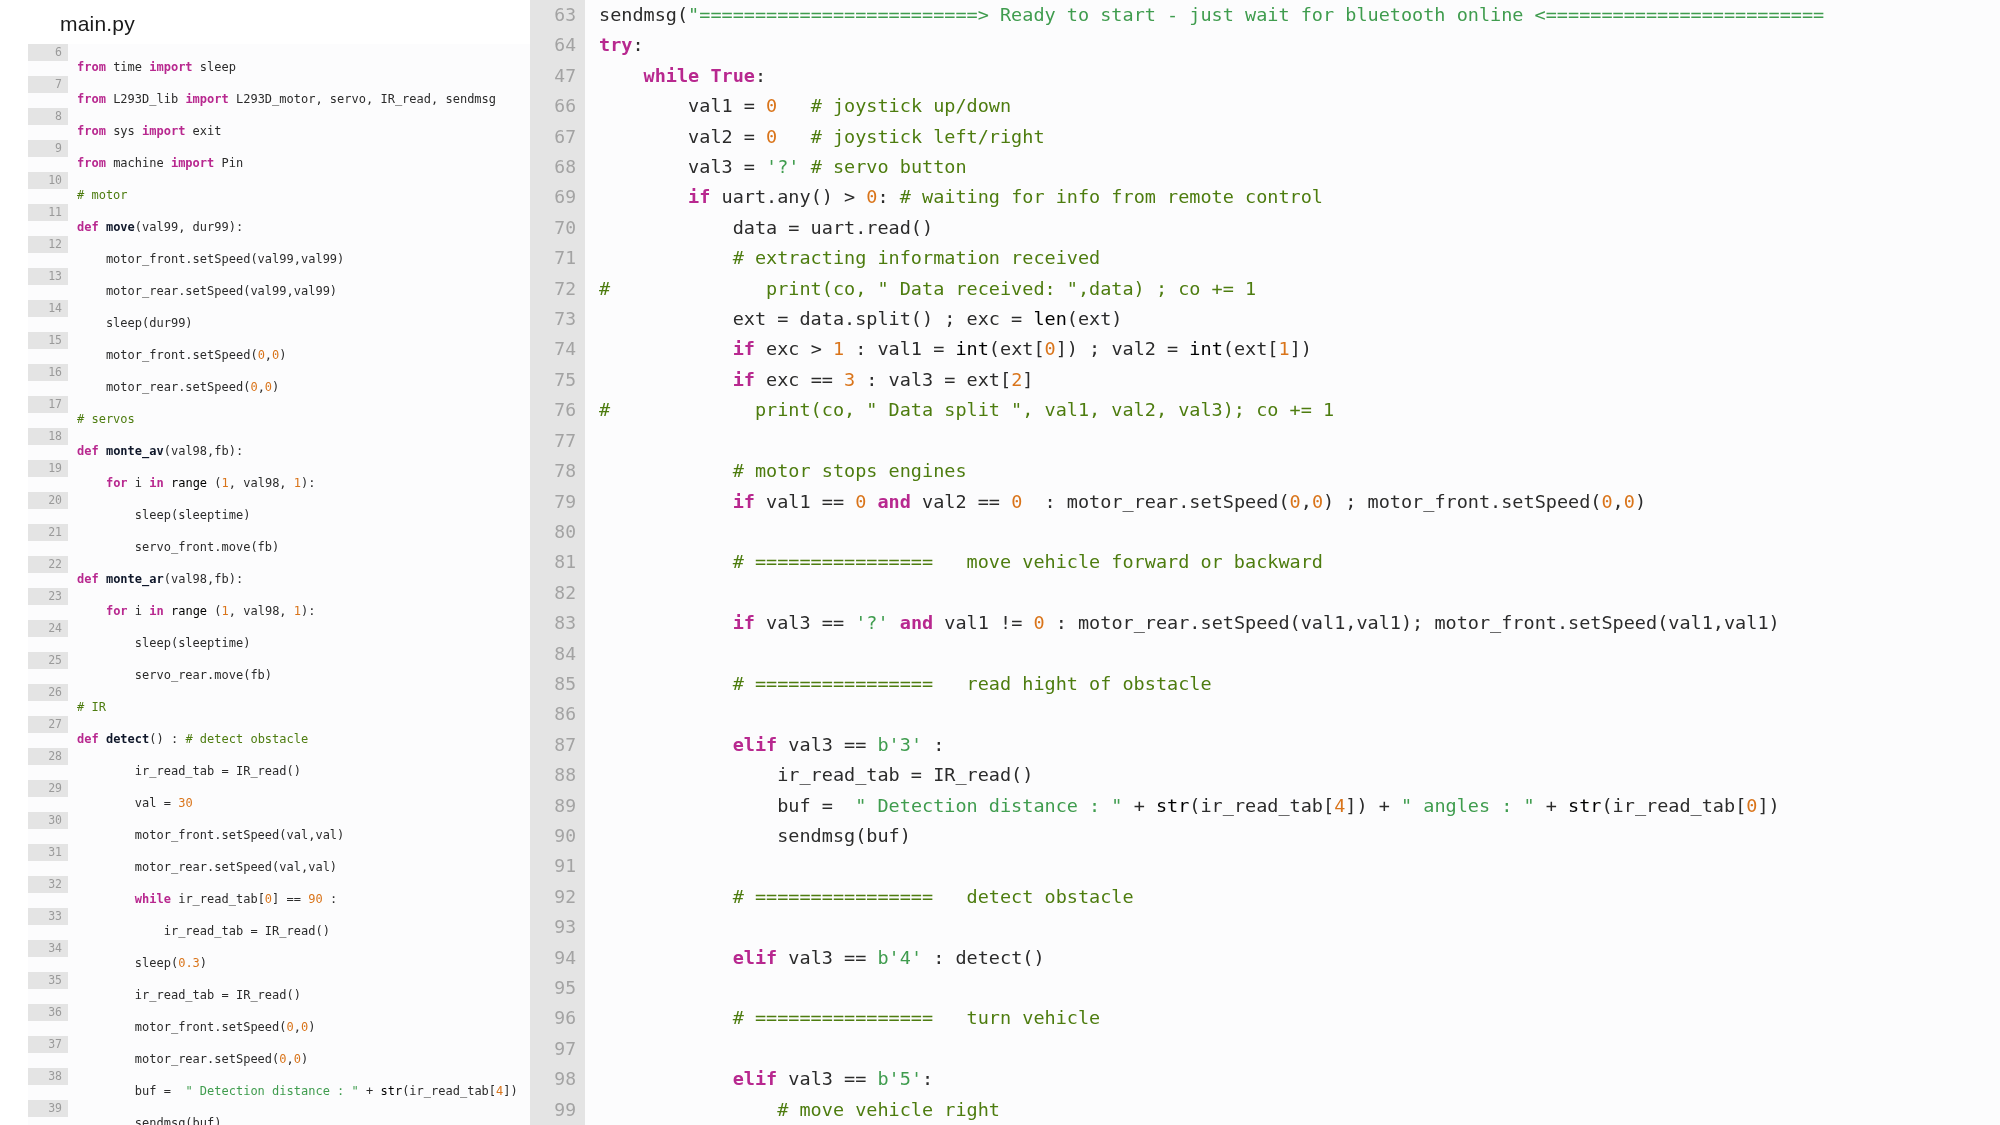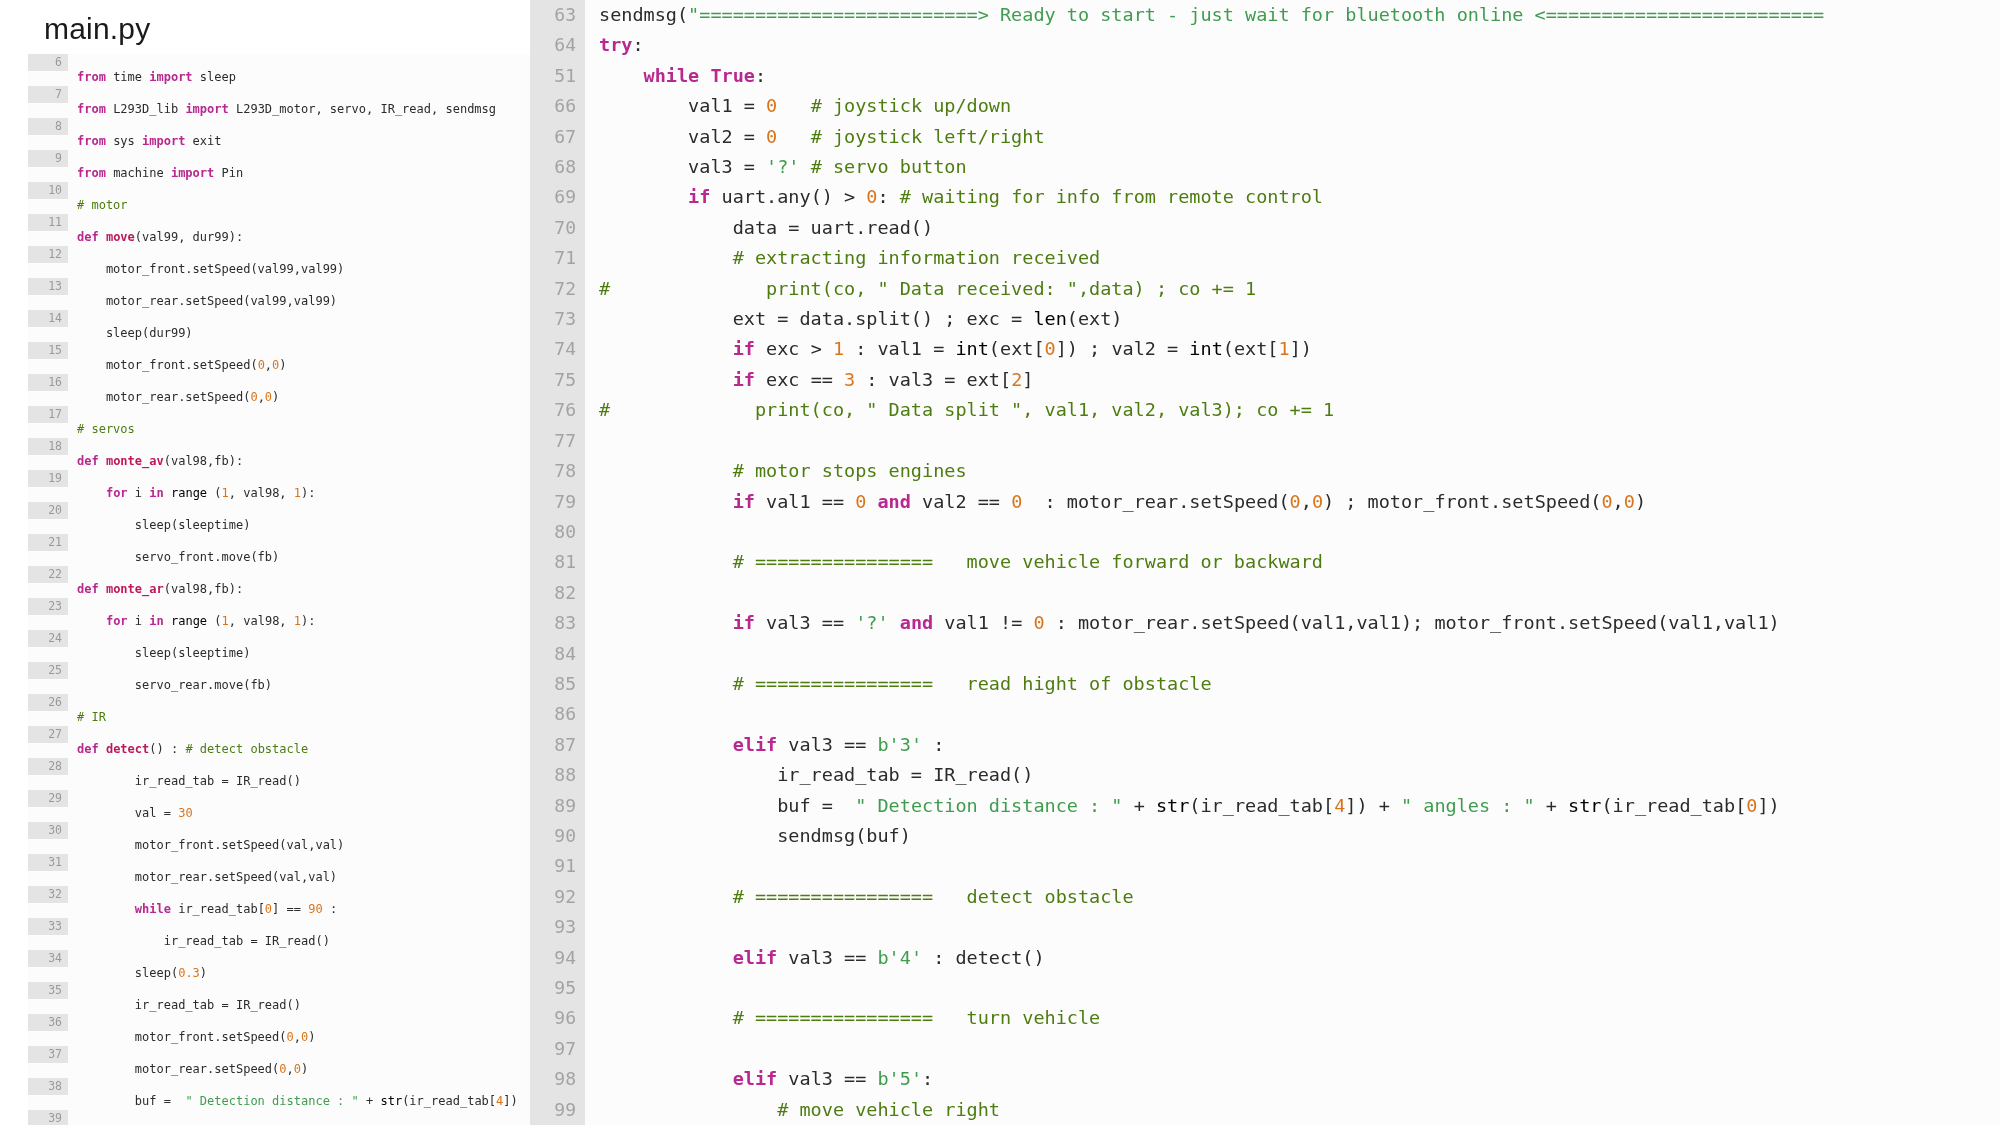--- a/index.html
+++ b/index.html
@@ -20,24 +20,24 @@
 
   
   #left-pane {
     position: absolute;
     left: 28px;
     top: 12px;
     width: 540px;
   }
   #left-title {
     font-family: "Liberation Sans", sans-serif;
-    font-size: 30px;
+    font-size: 21px;
     color: #1a1a1a;
     letter-spacing: 0.2px;
-    margin: 0 0 8px 16px;
+    margin: 0 0 8px 32px;
     white-space: nowrap;
   }
   .code-block {
     position: relative;
     background: #fcfcfd;
   }
   .code-line {
     display: flex;
     align-items: flex-start;
     white-space: pre;
@@ -88,21 +88,21 @@
     flex: 1 1 auto;
     padding-left: 14px;
     font-size: 18.5px;
     line-height: 30.4px;
     color: #2b2b2b;
     white-space: pre;
   }
 
   
   .kw   { color: #b8288f; font-weight: bold; }
-  .fn   { color: #be185d; font-weight: bold; }   
+  .fn   { color: #0f172a; font-weight: bold; }   
   .num  { color: #d9741a; }                      
   .str  { color: #3f9c4e; }                      
   .cm   { color: #4d7c0f; }                      
   .bi   { color: #000000; }                      
   .pl   { color: #2b2b2b; }
 </style>
 </head>
 <body>
 
 <div class="page">
@@ -144,21 +144,21 @@
         <div class="code-line"><div class="gutter">37</div><div class="src"><span class="pl">        motor_rear.setSpeed(</span><span class="num">0</span><span class="pl">,</span><span class="num">0</span><span class="pl">)</span></div></div>
         <div class="code-line"><div class="gutter">38</div><div class="src"><span class="pl">        buf =  </span><span class="str">" Detection distance : "</span><span class="pl"> + </span><span class="bi">str</span><span class="pl">(ir_read_tab[</span><span class="num">4</span><span class="pl">])</span></div></div>
         <div class="code-line"><div class="gutter">39</div><div class="src"><span class="pl">        sendmsg(buf)</span></div></div>
       </div>
   </div>
 
   <div id="right-pane">
     <div id="right-code" class="code-block">
         <div class="code-line"><div class="gutter">63</div><div class="src"><span class="pl">sendmsg(</span><span class="str">"=========================&gt; Ready to start - just wait for bluetooth online &lt;=========================</span></div></div>
         <div class="code-line"><div class="gutter">64</div><div class="src"><span class="kw">try</span><span class="pl">:</span></div></div>
-        <div class="code-line"><div class="gutter">51</div><div class="src"><span class="pl">    </span><span class="kw">while </span><span class="kw">True</span><span class="pl">:</span></div></div>
+        <div class="code-line"><div class="gutter">47</div><div class="src"><span class="pl">    </span><span class="kw">while </span><span class="kw">True</span><span class="pl">:</span></div></div>
         <div class="code-line"><div class="gutter">66</div><div class="src"><span class="pl">        val1 = </span><span class="num">0</span><span class="pl">   </span><span class="cm"># joystick up/down</span></div></div>
         <div class="code-line"><div class="gutter">67</div><div class="src"><span class="pl">        val2 = </span><span class="num">0</span><span class="pl">   </span><span class="cm"># joystick left/right</span></div></div>
         <div class="code-line"><div class="gutter">68</div><div class="src"><span class="pl">        val3 = </span><span class="str">'?'</span><span class="pl"> </span><span class="cm"># servo button</span></div></div>
         <div class="code-line"><div class="gutter">69</div><div class="src"><span class="pl">        </span><span class="kw">if </span><span class="pl">uart.any() &gt; </span><span class="num">0</span><span class="pl">: </span><span class="cm"># waiting for info from remote control</span></div></div>
         <div class="code-line"><div class="gutter">70</div><div class="src"><span class="pl">            data = uart.read()</span></div></div>
         <div class="code-line"><div class="gutter">71</div><div class="src"><span class="cm">            # extracting information received</span></div></div>
         <div class="code-line"><div class="gutter">72</div><div class="src"><span class="cm">#</span><span class="cm">              print(co, " Data received: ",data) ; co += 1</span></div></div>
         <div class="code-line"><div class="gutter">73</div><div class="src"><span class="pl">            ext = data.split() ; exc = </span><span class="bi">len</span><span class="pl">(ext)</span></div></div>
         <div class="code-line"><div class="gutter">74</div><div class="src"><span class="pl">            </span><span class="kw">if </span><span class="pl">exc &gt; </span><span class="num">1</span><span class="pl"> : val1 = </span><span class="bi">int</span><span class="pl">(ext[</span><span class="num">0</span><span class="pl">]) ; val2 = </span><span class="bi">int</span><span class="pl">(ext[</span><span class="num">1</span><span class="pl">])</span></div></div>
         <div class="code-line"><div class="gutter">75</div><div class="src"><span class="pl">            </span><span class="kw">if </span><span class="pl">exc == </span><span class="num">3</span><span class="pl"> : val3 = ext[</span><span class="num">2</span><span class="pl">]</span></div></div>

